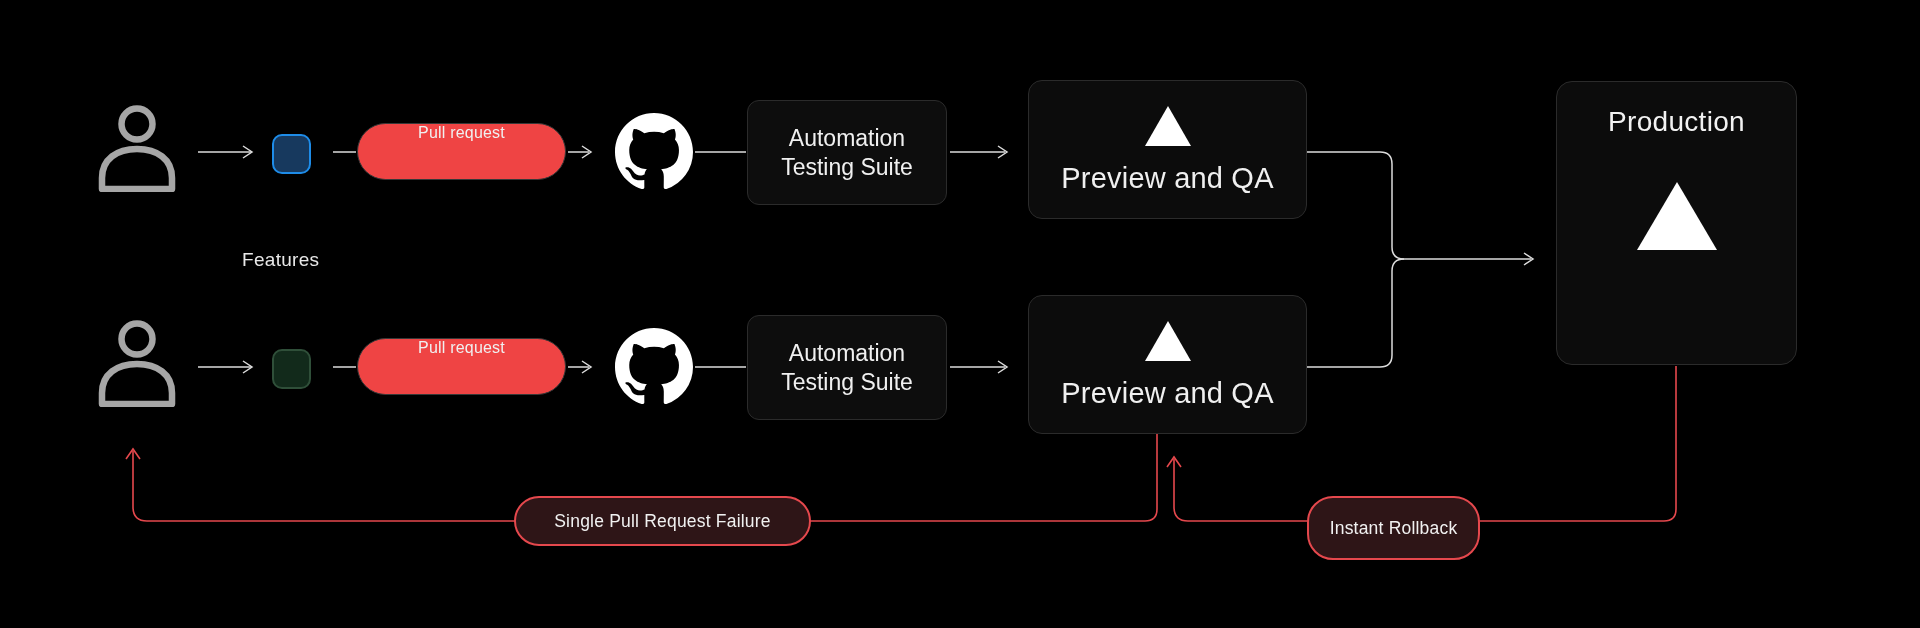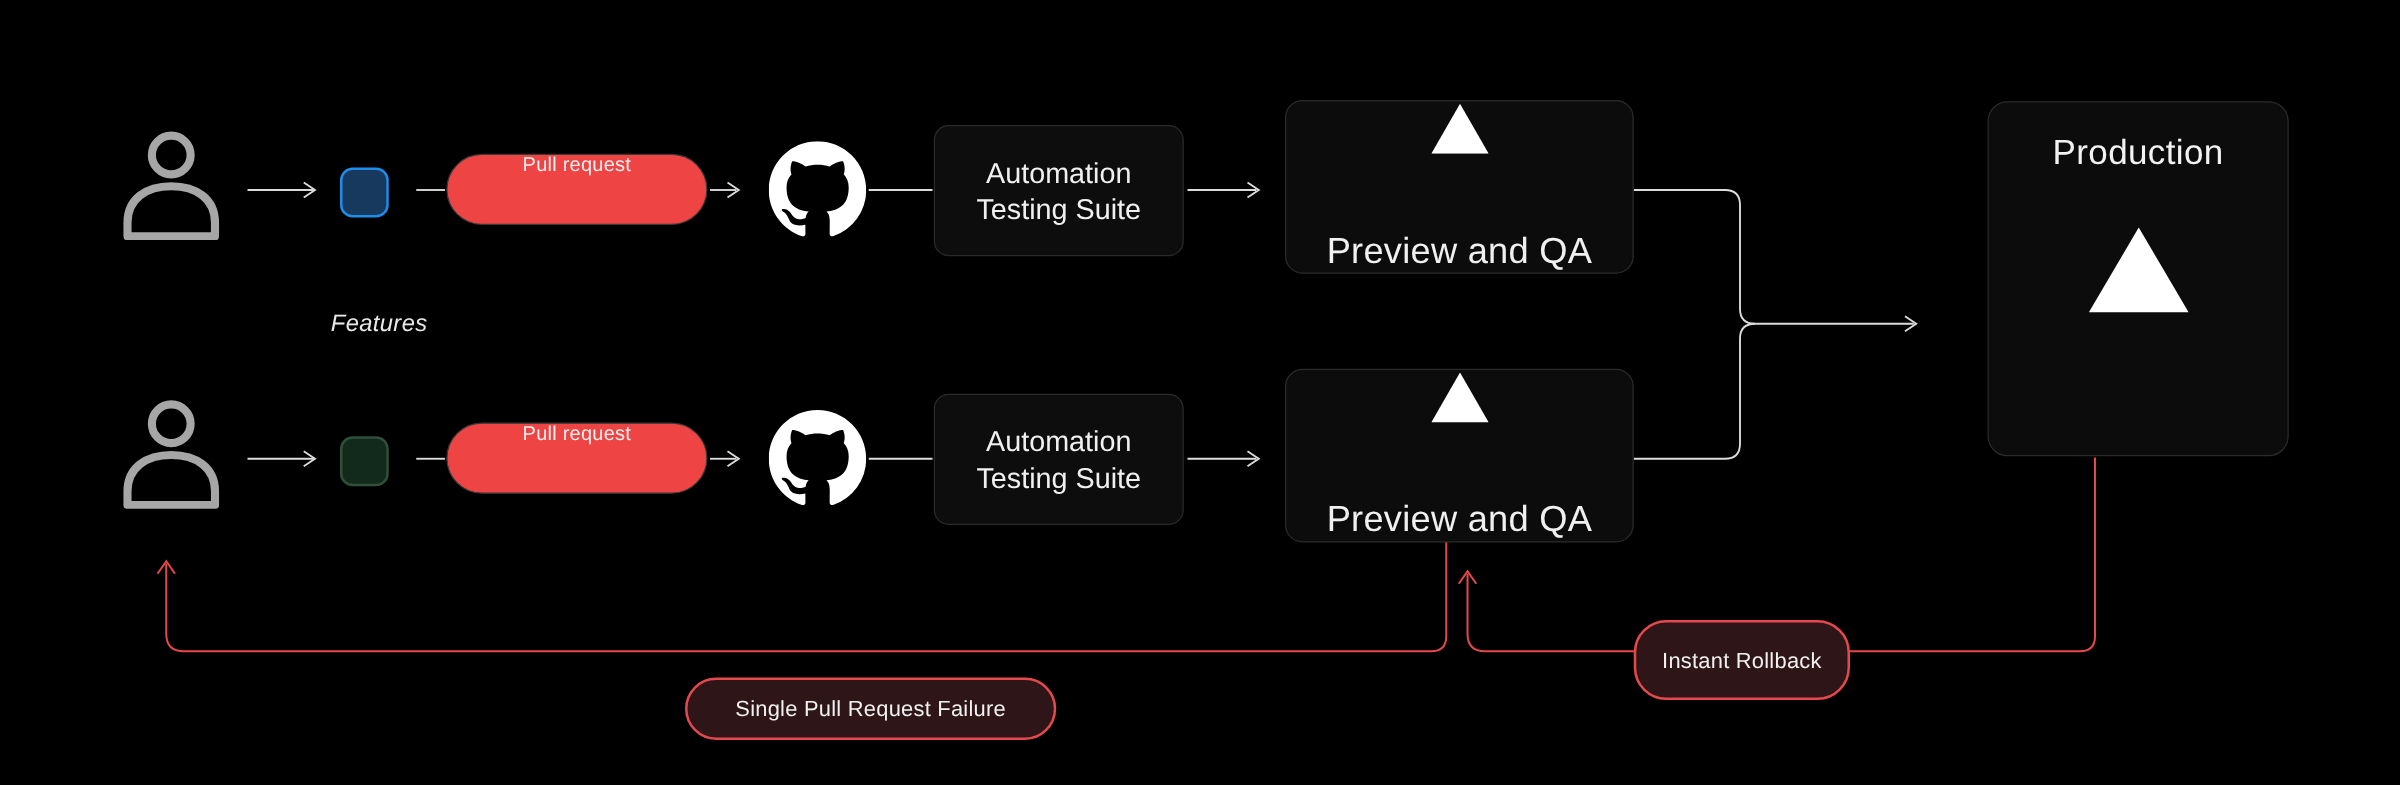--- a/index.html
+++ b/index.html
@@ -47,49 +47,49 @@
     display:flex;align-items:center;justify-content:center;
     text-align:center;font-size:23px;line-height:1.25;color:#f0f0f0;
     padding:1px 16px;
   }
 
   
   .qa-box{
     left:1028px;top:80px;width:279px;height:139px;
     background:#0C0C0C;border:1px solid #2B2B2B;border-radius:14px;
     box-sizing:border-box;
-    display:flex;flex-direction:column;align-items:center;justify-content:space-between;
+    display:flex;flex-direction:column;align-items:center;justify-content:center;
     gap:16px;padding-top:2px;
   }
   .qa-label{font-size:29px;color:#f0f0f0;letter-spacing:.2px;}
 
   
   .prod-box{
     left:1556px;top:81px;width:241px;height:284px;
     background:#0C0C0C;border:1px solid #2B2B2B;border-radius:16px;
     box-sizing:border-box;
-    display:flex;flex-direction:column;align-items:center;margin-left:34px;
+    display:flex;flex-direction:column;align-items:center;
   }
   .prod-label{margin-top:24px;font-size:28px;color:#f2f2f2;letter-spacing:.3px;}
   .prod-triangle{margin-top:44px;}
 
   
   .features-label{
-    left:242px;top:249px;width:100px;text-align:right;
-    font-size:19px;color:#e8e8e8;letter-spacing:.3px;font-style:italic;
+    left:242px;top:249px;width:100px;text-align:left;
+    font-size:19px;color:#e8e8e8;letter-spacing:.3px;
   }
 
   
   .alert-pill{
     background:#2E1517;border:2px solid #E5484D;border-radius:26px;
     box-sizing:border-box;
     display:flex;align-items:center;justify-content:center;
     font-size:17.5px;color:#f1f1f1;letter-spacing:.2px;
   }
-  .failure-pill{left:548px;top:496px;width:297px;height:50px;margin-top:46px;}
+  .failure-pill{left:514px;top:496px;width:297px;height:50px;}
   .rollback-pill{left:1307px;top:496px;width:173px;height:64px;}
 </style>
 </head>
 <body>
 
 <div class="canvas">
 
   <svg class="connectors" width="1920" height="628" viewBox="0 0 1920 628" fill="none">
 
     <g stroke="#DCDCDC" stroke-width="1.5">

